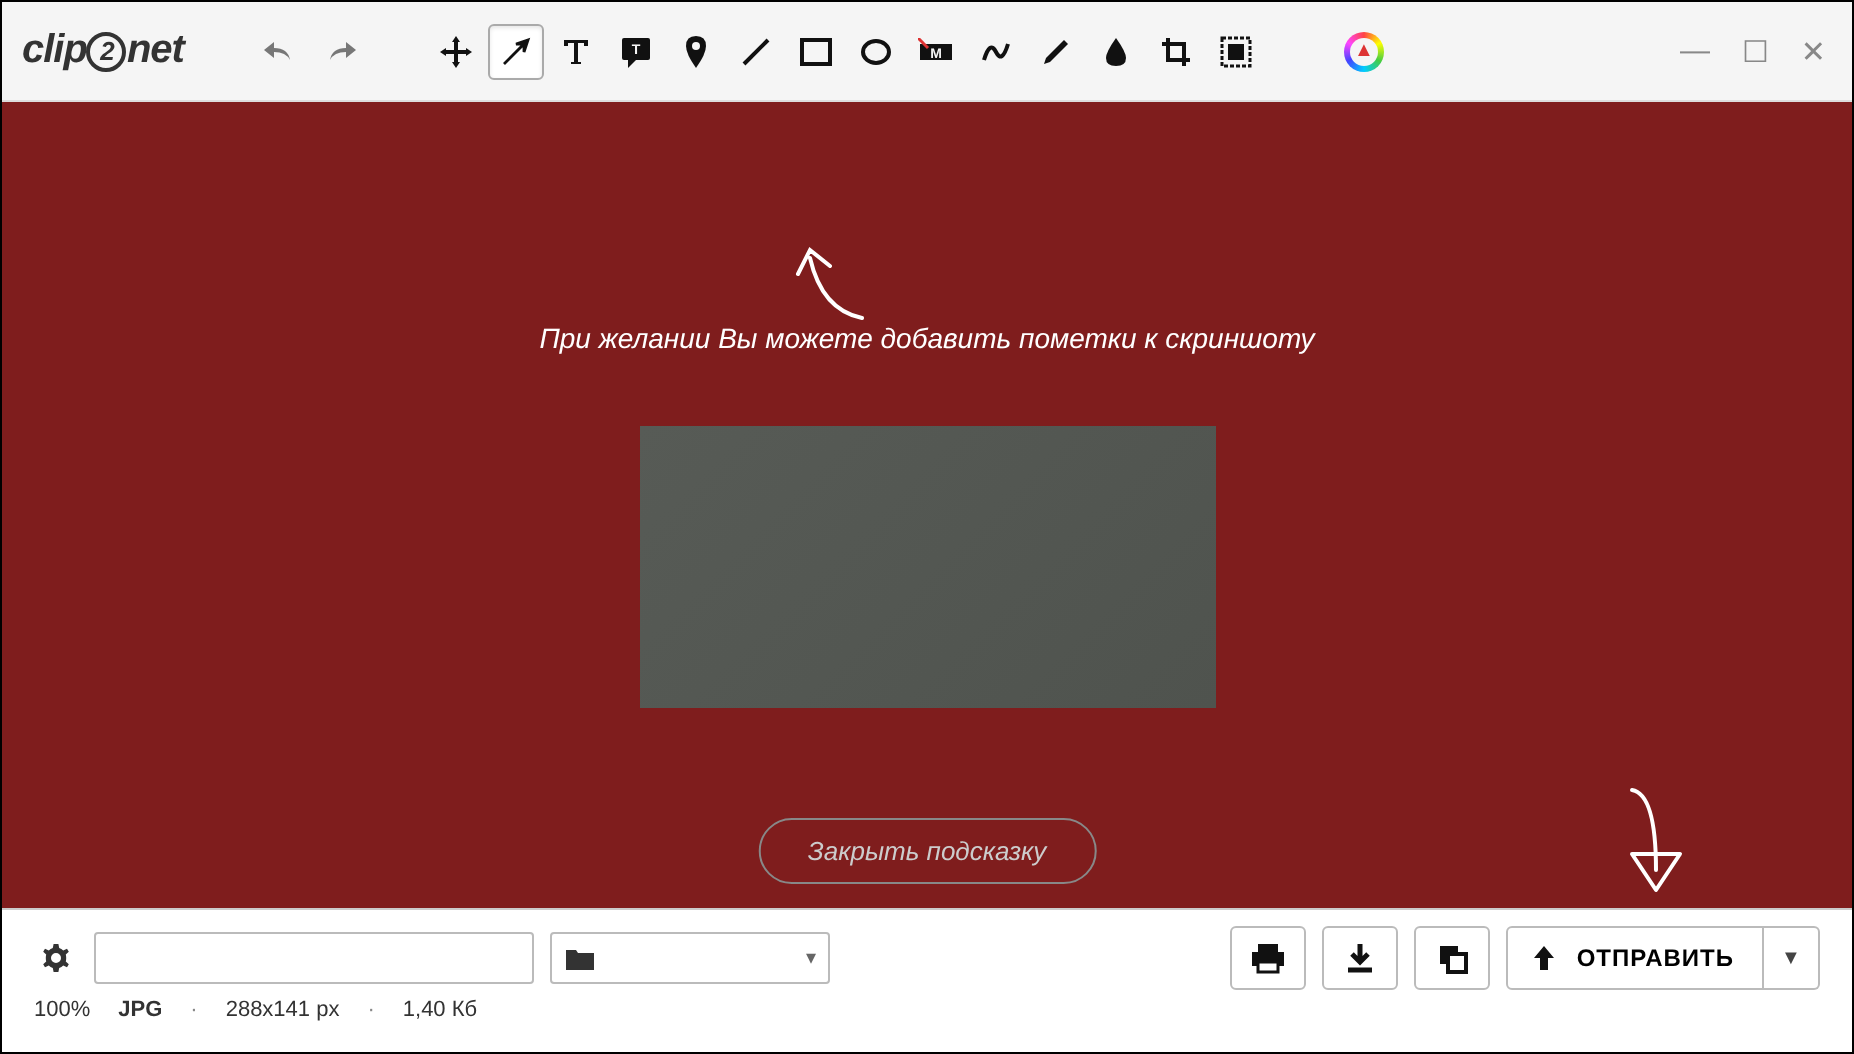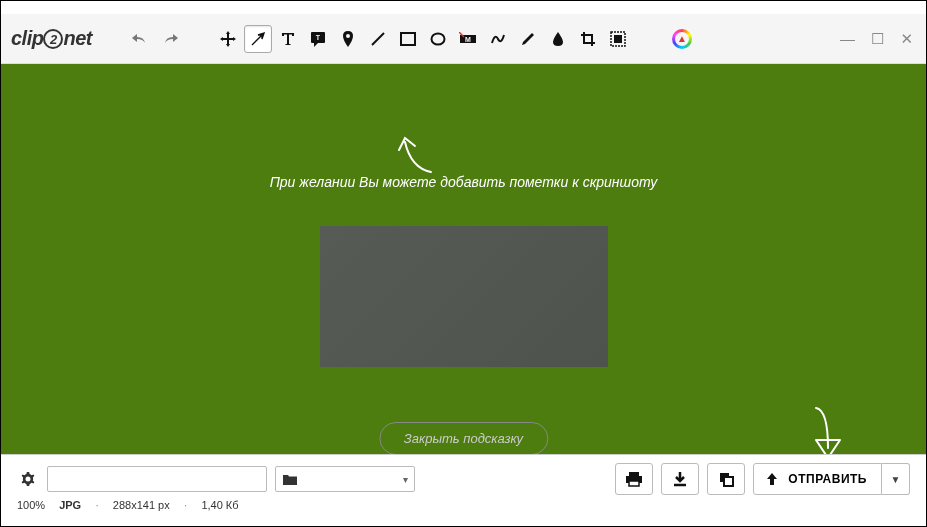--- a/index.html
+++ b/index.html
@@ -1,26 +1,26 @@
 <!DOCTYPE html>
 <html><head>
 <meta charset="utf-8">
 <style>
 * { box-sizing: border-box; margin: 0; padding: 0; }
 body { width: 927px; height: 527px; font-family: Arial, sans-serif; background: #fff; position: relative; }
 .app { width: 927px; height: 527px; border: 1px solid #000; display: flex; flex-direction: column; }
-.toolbar { height: 50px; background: #f5f5f5; border-bottom: 1px solid #ddd; display: flex; align-items: center; padding: 0 10px; gap: 20px; margin-top: 13px; }
+.toolbar { height: 50px; background: #f5f5f5; border-bottom: 1px solid #ddd; display: flex; align-items: center; padding: 0 10px; gap: 20px; }
 .logo { font-weight: bold; font-size: 20px; font-style: italic; color: #333; margin-right: 14px; letter-spacing: -0.5px; }
 .logo .two { display: inline-flex; width: 20px; height: 20px; border: 2px solid #333; border-radius: 50%; align-items: center; justify-content: center; font-size: 13px; font-style: italic; position: relative; top: -1px; }
 .tool-btn { width: 28px; height: 28px; display: flex; align-items: center; justify-content: center; border: none; background: transparent; cursor: pointer; border-radius: 3px; color: #333; }
 .tool-btn.active { background: #fff; border: 1px solid #aaa; box-shadow: inset 0 1px 2px rgba(0,0,0,0.1); }
 .tool-group { display: flex; gap: 2px; margin-right: 10px; }
 .window-controls { margin-left: auto; display: flex; gap: 10px; color: #888; font-size: 15px; }
 .window-controls span { cursor: pointer; padding: 0 3px; }
-.canvas { flex: 1; background: #4d7c0f; position: relative; overflow: hidden; }
+.canvas { flex: 1; background: #7f1d1d; position: relative; overflow: hidden; }
 .hint-top { position: absolute; top: 110px; left: 50%; transform: translateX(-50%); color: #fff; font-style: italic; font-size: 14px; white-space: nowrap; }
 .hint-arrow-top { position: absolute; top: 68px; left: 390px; }
 .hint-right { position: absolute; top: 316px; right: 40px; color: #fff; font-style: italic; font-size: 14px; }
 .hint-right b { font-weight: bold; }
 .hint-arrow-right { position: absolute; top: 340px; right: 80px; }
 .screenshot-preview { position: absolute; top: 162px; left: 50%; transform: translateX(-50%); width: 288px; height: 141px; background: linear-gradient(135deg, #575b56 0%, #4f534e 100%); }
 .close-hint { position: absolute; top: 358px; left: 50%; transform: translateX(-50%); padding: 8px 24px; border: 1px solid #888; border-radius: 18px; color: #ccc; font-style: italic; font-size: 13px; background: transparent; cursor: pointer; text-align: center; }
 .bottom-bar { height: 72px; background: #fff; border-top: 1px solid #ccc; display: flex; flex-direction: column; }
 .bottom-row1 { display: flex; align-items: center; padding: 8px 16px 2px 16px; gap: 8px; }
 .gear-btn { width: 22px; height: 22px; cursor: pointer; display: flex; align-items: center; justify-content: center; }

